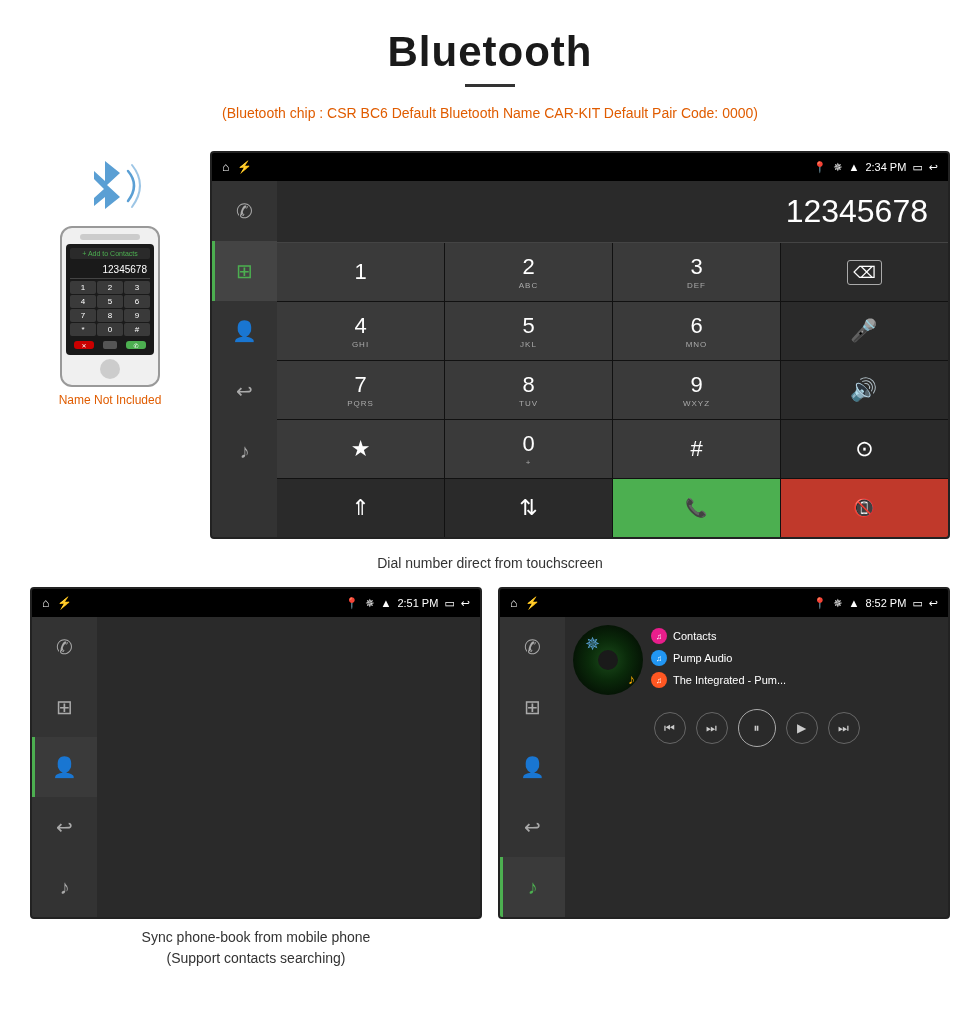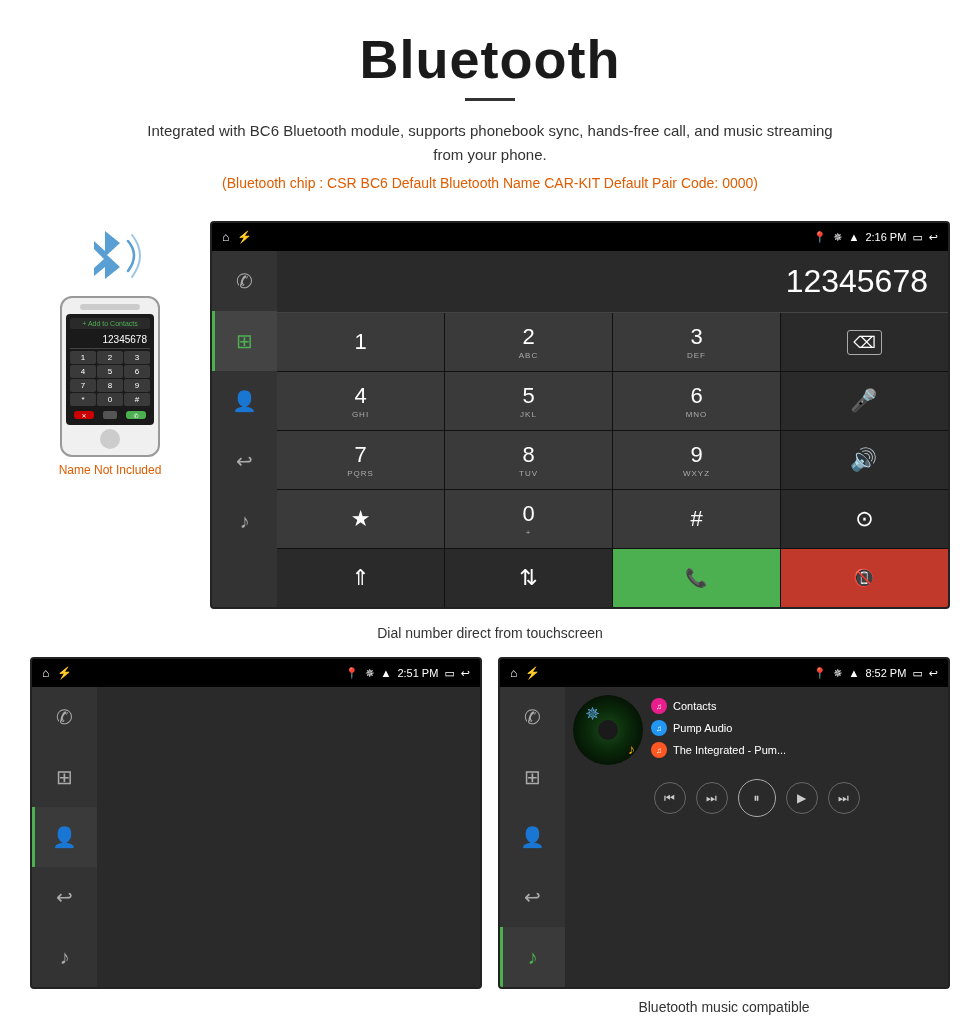--- a/index.html
+++ b/index.html
@@ -10,21 +10,21 @@
       font-family: Arial, sans-serif;
       overflow-x: hidden;
     }
 
     
     .page-header {
       text-align: center;
       padding: 28px 0 10px;
     }
     .page-title {
-      font-size: 54px;
+      font-size: 42px;
       font-weight: 900;
       color: #1a1a1a;
       letter-spacing: 1px;
     }
     .title-divider {
       width: 50px;
       height: 3px;
       background: #333;
       margin: 8px auto 18px;
     }
@@ -424,21 +424,20 @@
       align-items: center;
       margin-bottom: 5px;
     }
   </style>
 </head>
 <body>
 
 <div class="page-header">
   <h1 class="page-title">Bluetooth</h1>
   <div class="title-divider"></div>
-  <p class="page-description">Integrated with BC6 Bluetooth module, supports phonebook sync, hands-free call, and music streaming from your phone.</p>
   <p class="page-specs">(Bluetooth chip : CSR BC6    Default Bluetooth Name CAR-KIT    Default Pair Code: 0000)</p>
 </div>
 
 <div class="main-content">
 
   <div class="phone-illustration">
     
     <div class="bt-signal-container">
       <svg width="80" height="70" viewBox="0 0 80 70">
 
@@ -484,21 +483,21 @@
 
     <div class="status-bar">
       <div class="status-left">
         <span class="status-icon">⌂</span>
         <span class="status-icon">⚡</span>
       </div>
       <div class="status-right">
         <span>📍</span>
         <span>✵</span>
         <span>▲</span>
-        <span>2:16 PM</span>
+        <span>2:34 PM</span>
         <span>▭</span>
         <span>↩</span>
       </div>
     </div>
 
     <div class="dialer-layout">
 
       <div class="dialer-sidebar">
         <div class="sidebar-btn">
           <span class="sidebar-icon">✆</span>
@@ -638,20 +637,21 @@
           <div class="sidebar-btn">
             <span class="sidebar-icon">↩</span>
           </div>
           <div class="sidebar-btn">
             <span class="sidebar-icon">♪</span>
           </div>
         </div>
 
       </div>
     </div>
+    <p class="bottom-caption">Sync phone-book from mobile phone<br>(Support contacts searching)</p>
   </div>
 
   <div class="bottom-section">
     <div class="screen-small">
 
       <div class="status-bar">
         <div class="status-left">
           <span class="status-icon">⌂</span>
           <span class="status-icon">⚡</span>
         </div>
@@ -714,16 +714,15 @@
           <div class="music-controls">
             <div class="ctrl-btn">⏮</div>
             <div class="ctrl-btn">⏭</div>
             <div class="ctrl-btn" style="width:38px;height:38px;border-color:#aaa;">⏸</div>
             <div class="ctrl-btn">▶</div>
             <div class="ctrl-btn">⏭</div>
           </div>
         </div>
       </div>
     </div>
-    <p class="bottom-caption">Bluetooth music compatible</p>
   </div>
 
 </div>
 
 </body></html>

